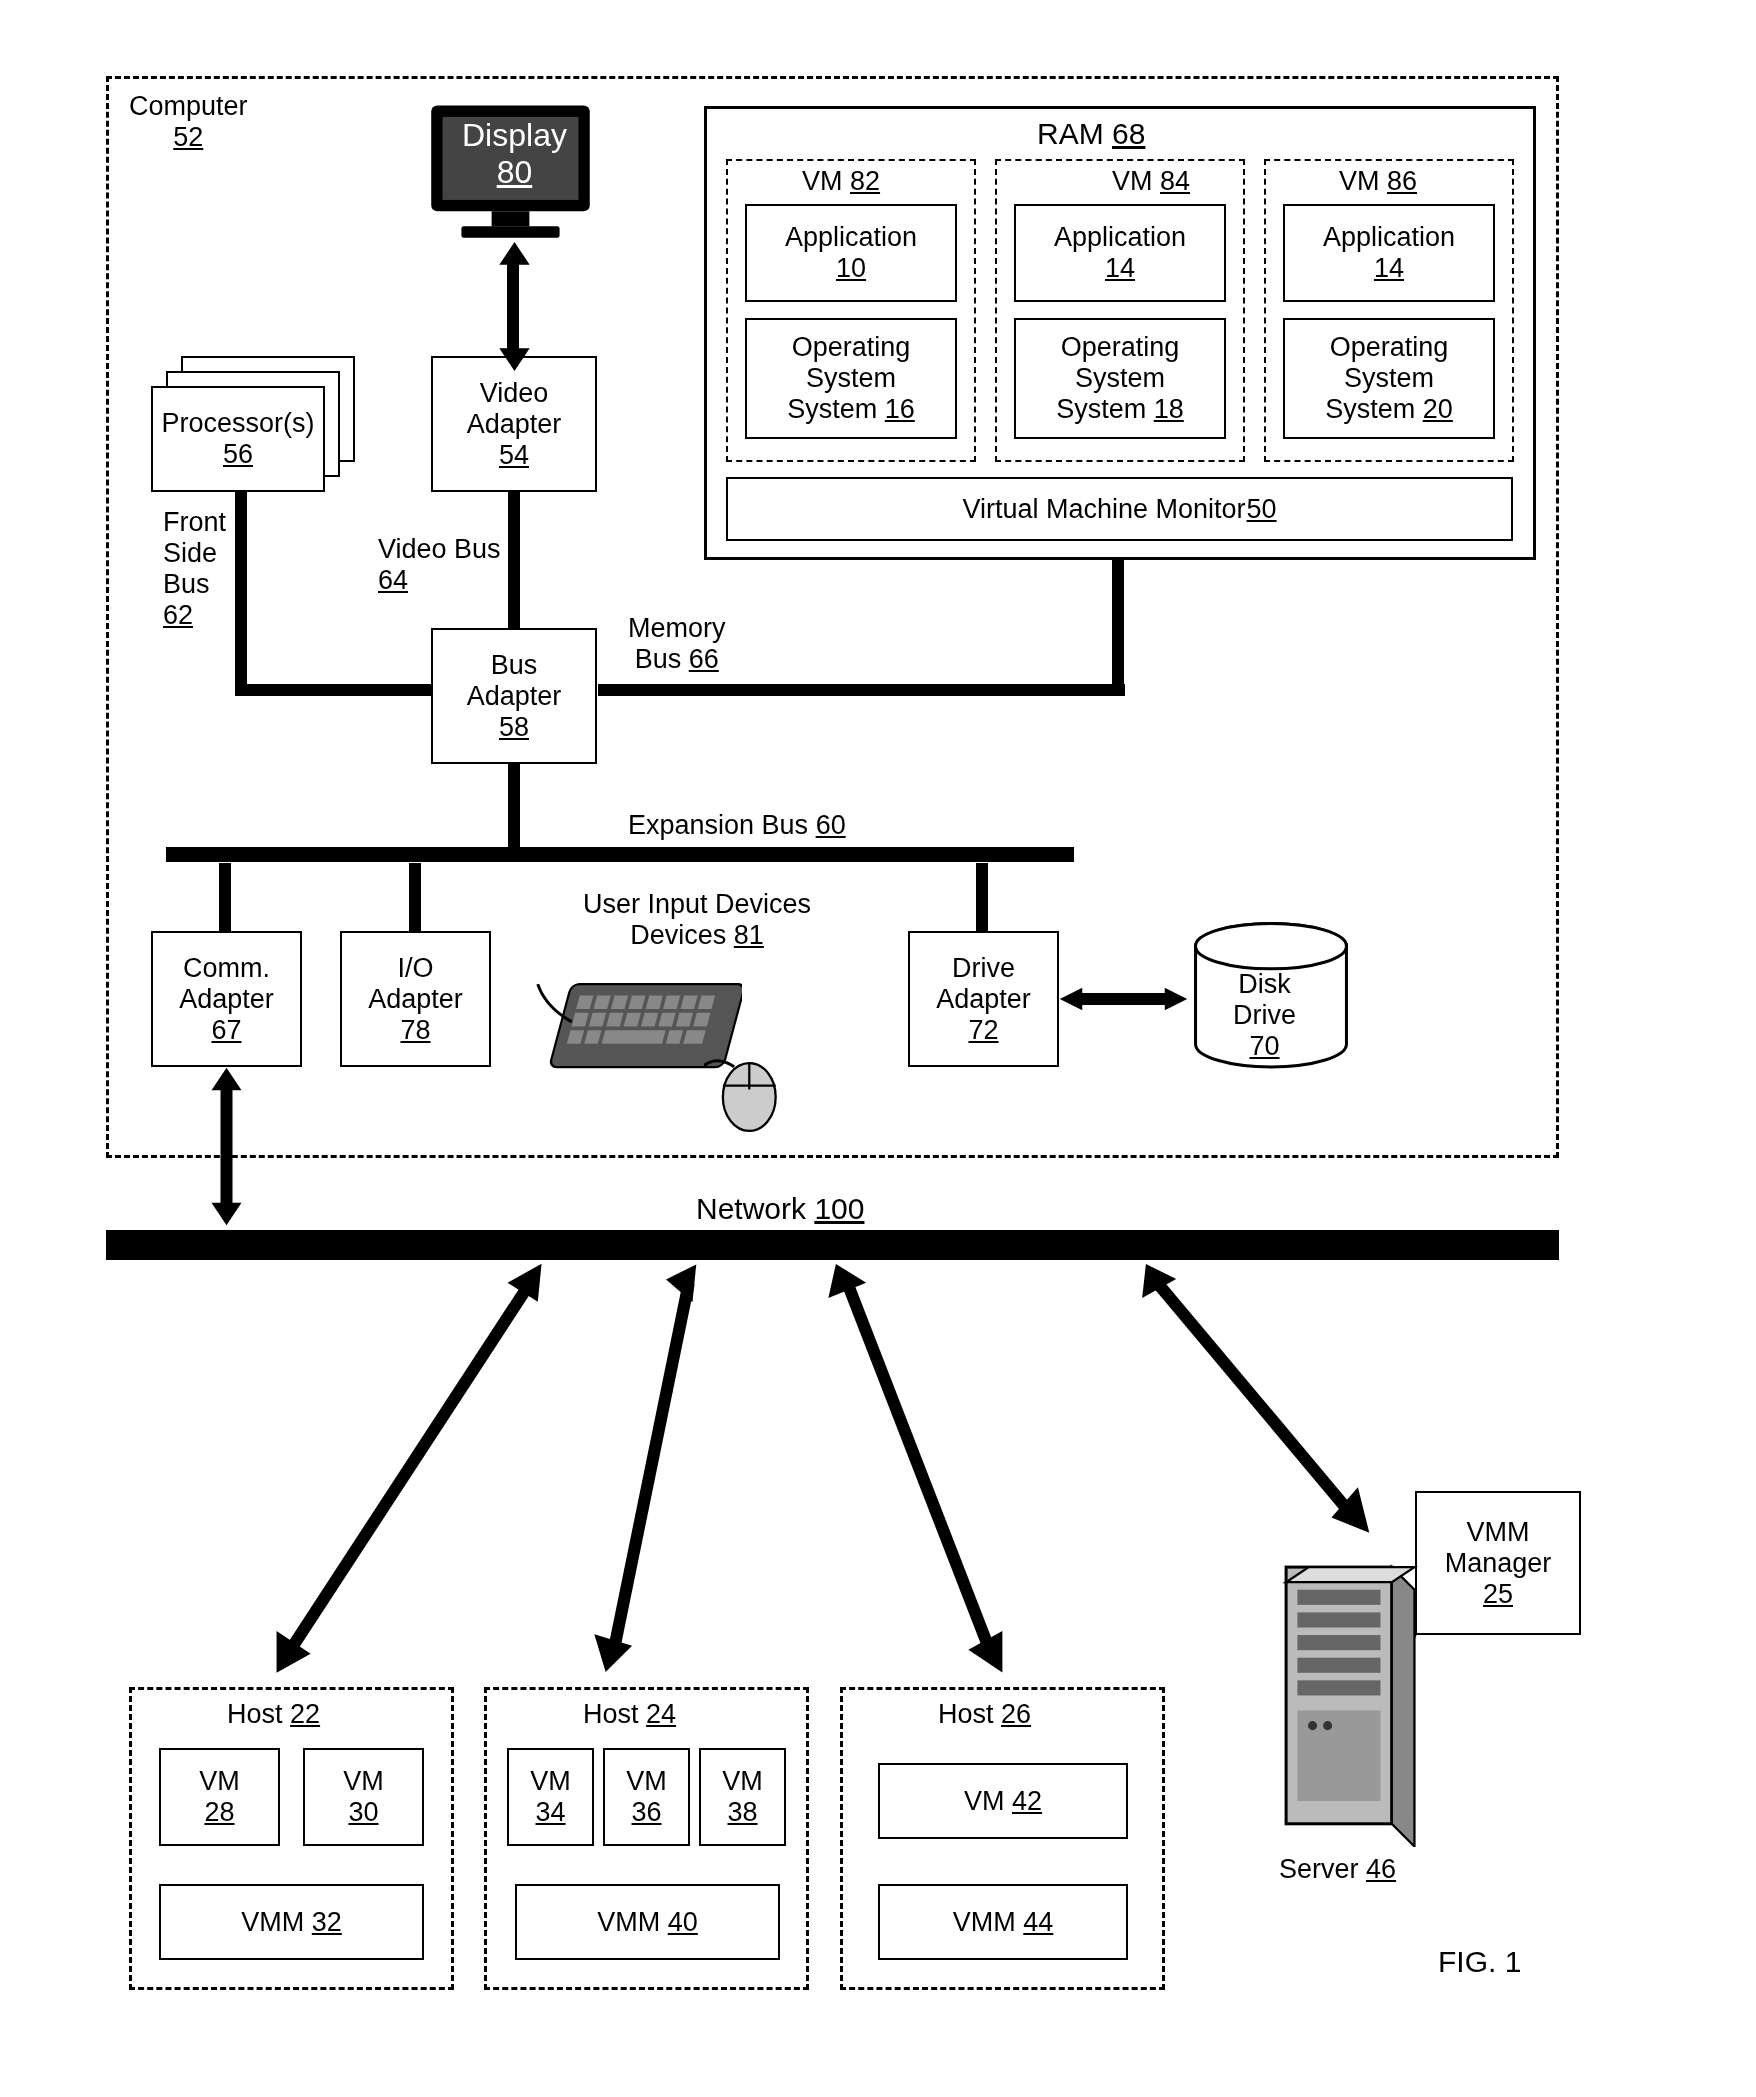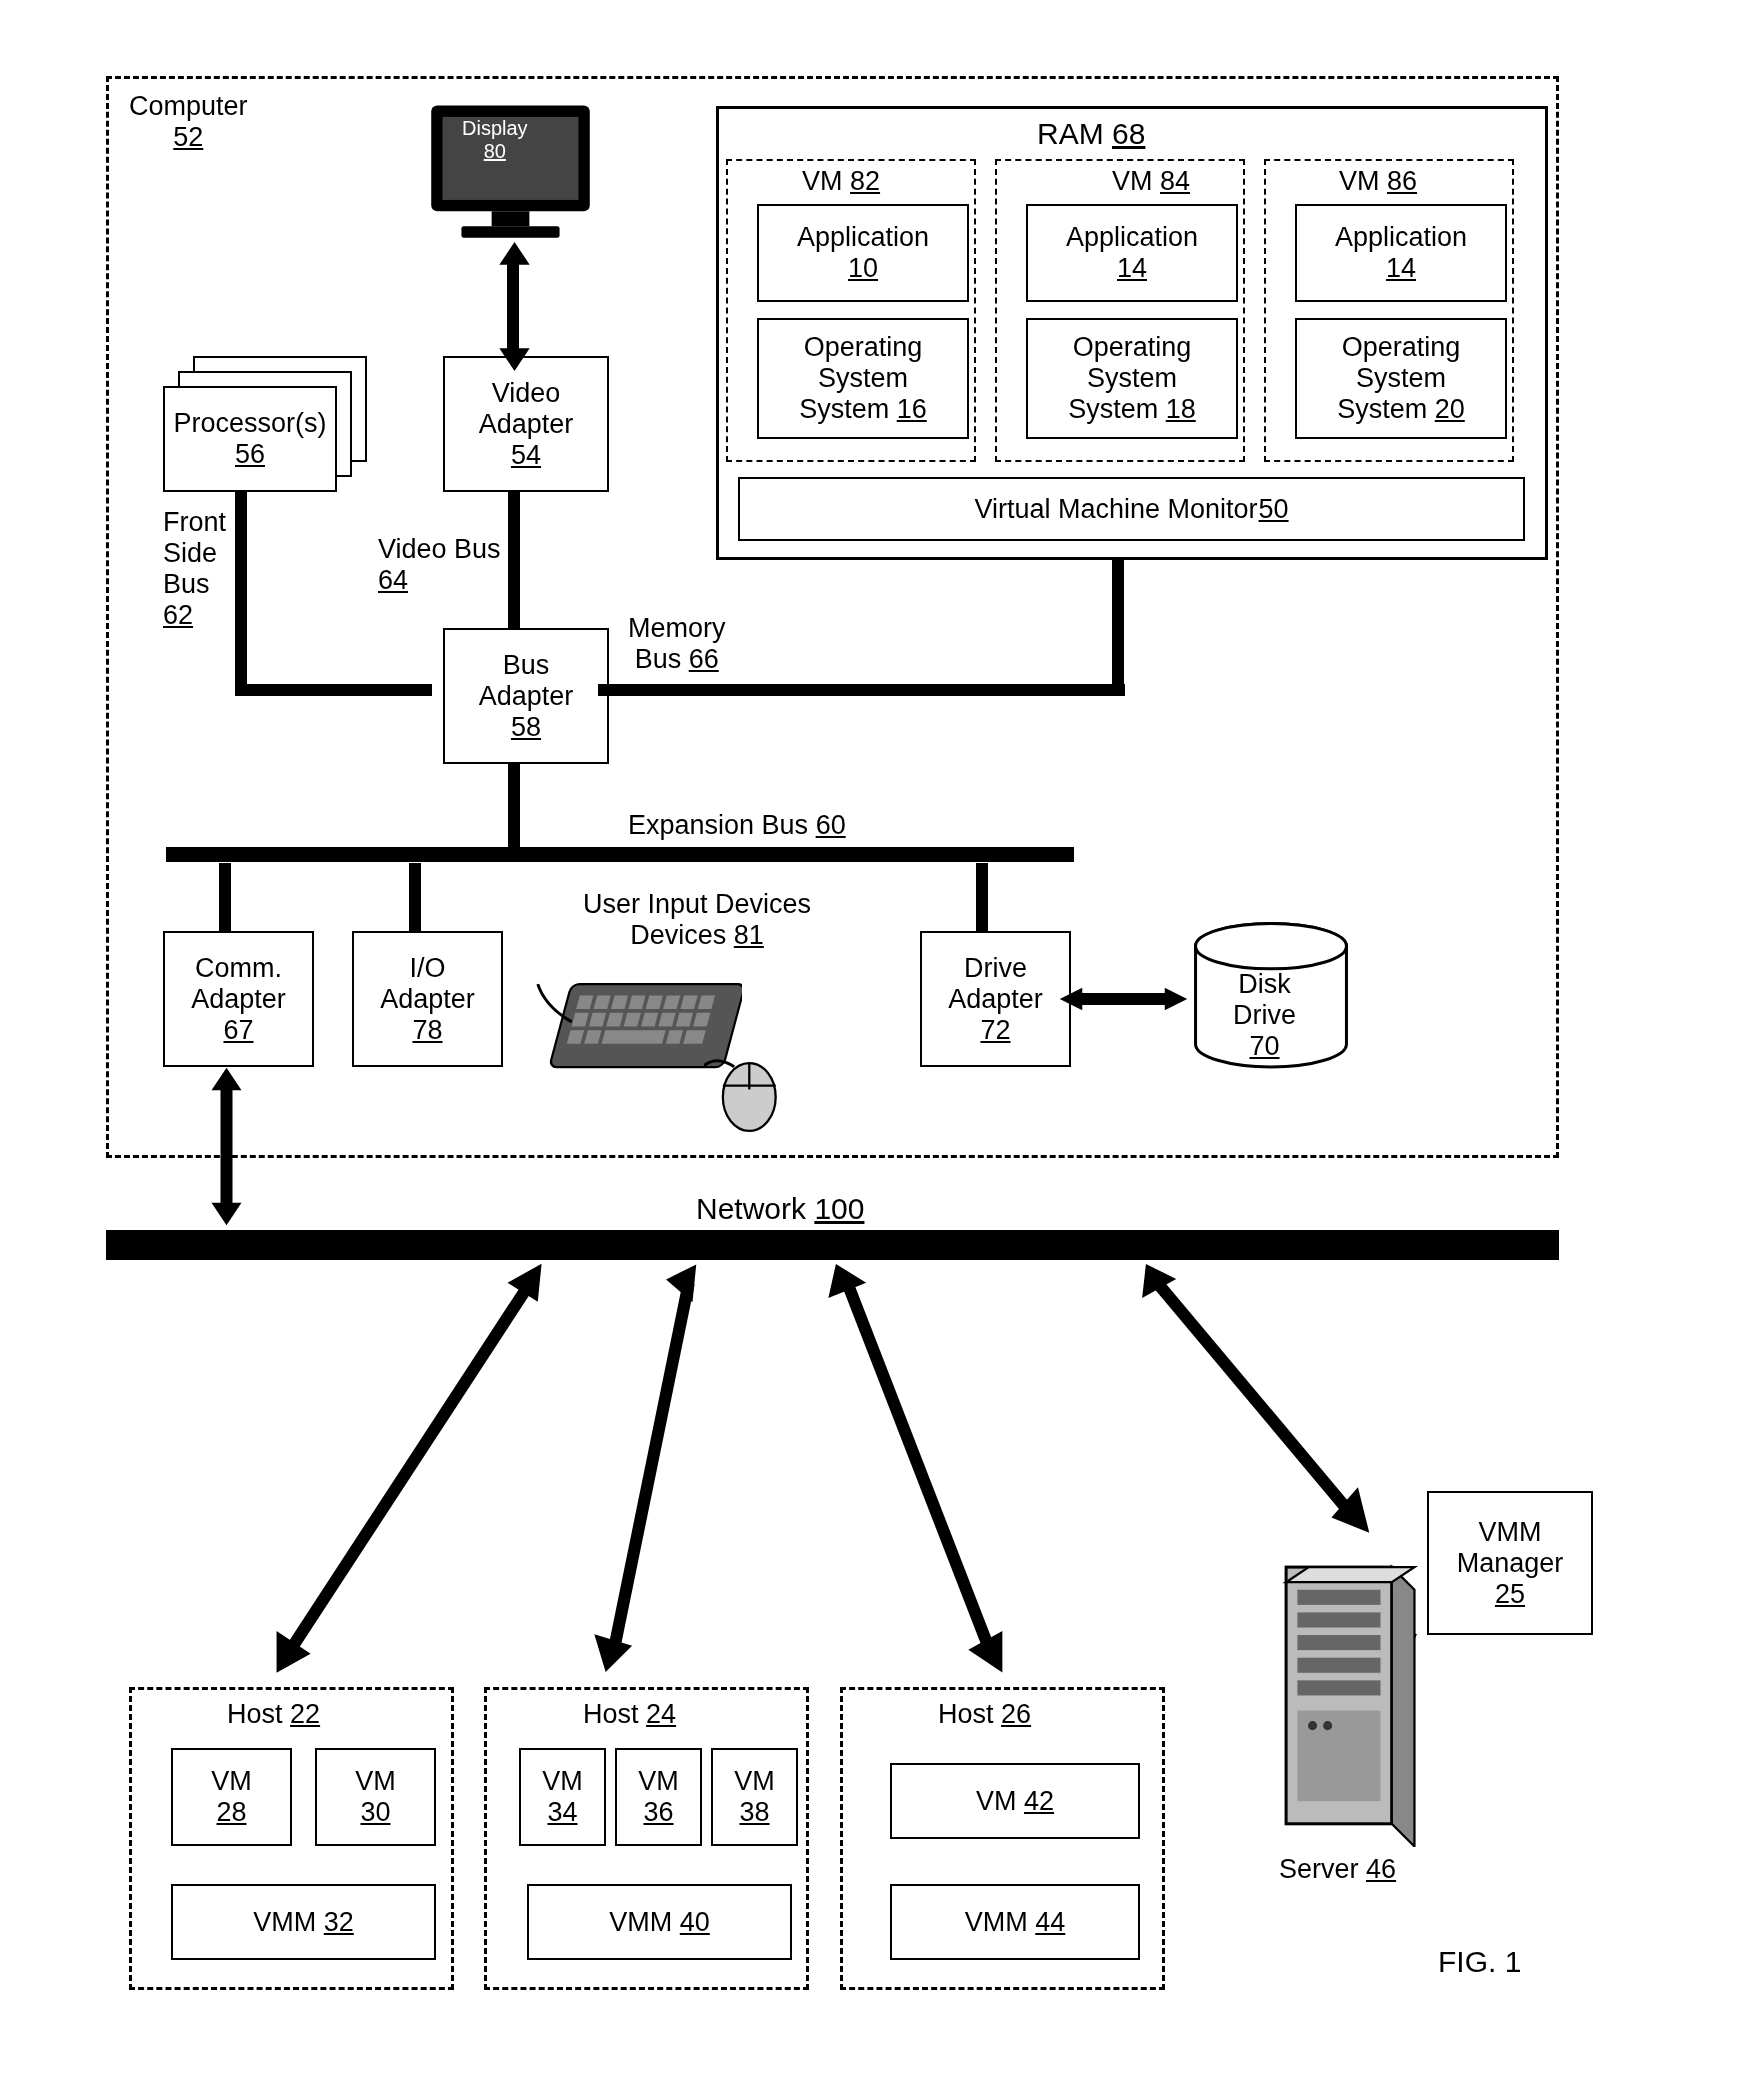--- a/index.html
+++ b/index.html
@@ -15,21 +15,20 @@
   .box {
     position: absolute;
     border: 2.3px solid #000;
     background: #fff;
     text-align: center;
     display: flex;
     flex-direction: column;
     justify-content: center;
     align-items: center;
     font-size: 27px;
-    margin-left: 12px;
   }
   .dashed-box {
     position: absolute;
     border: 3.8px dashed #000;
     background: #fff;
   }
   .label {
     position: absolute;
     font-size: 27px;
     text-align: center;
@@ -54,21 +53,21 @@
 </div>
 
 <div style="position:absolute; left:416px; top:98px;">
   <svg width="189" height="151" viewBox="0 0 250 200">
     <rect x="20" y="10" width="210" height="140" rx="8" fill="#000"></rect>
     <rect x="35" y="25" width="180" height="110" fill="#444"></rect>
     <rect x="100" y="150" width="50" height="20" fill="#000"></rect>
     <rect x="60" y="170" width="130" height="15" fill="#000" rx="3"></rect>
   </svg>
 </div>
-<div class="label" style="left:462px; top:117px; color:#fff; font-size:20px;">
+<div class="label" style="left:462px; top:117px; color:#fff; font-size:32px;">
   <span>Display</span><br><span class="underline">80</span>
 </div>
 
 <div class="box" style="left:704px; top:106px; width:832px; height:454px; border-width:3.8px;"></div>
 <div class="label" style="left:1037px; top:117px; font-size:30px;">
   <span>RAM</span> <span class="underline">68</span>
 </div>
 
 <div class="dashed-box" style="left:726px; top:159px; width:250px; height:303px; border-width:2.3px;"></div>
 <div class="label" style="left:802px; top:166px;">

